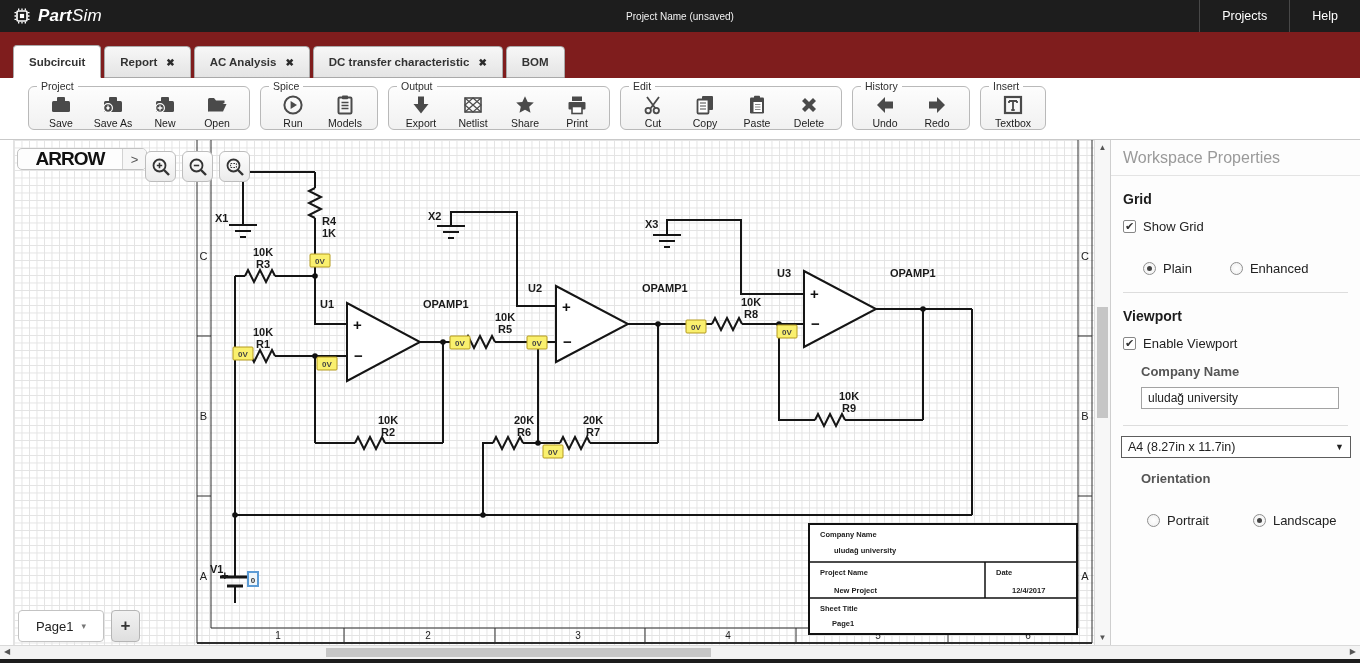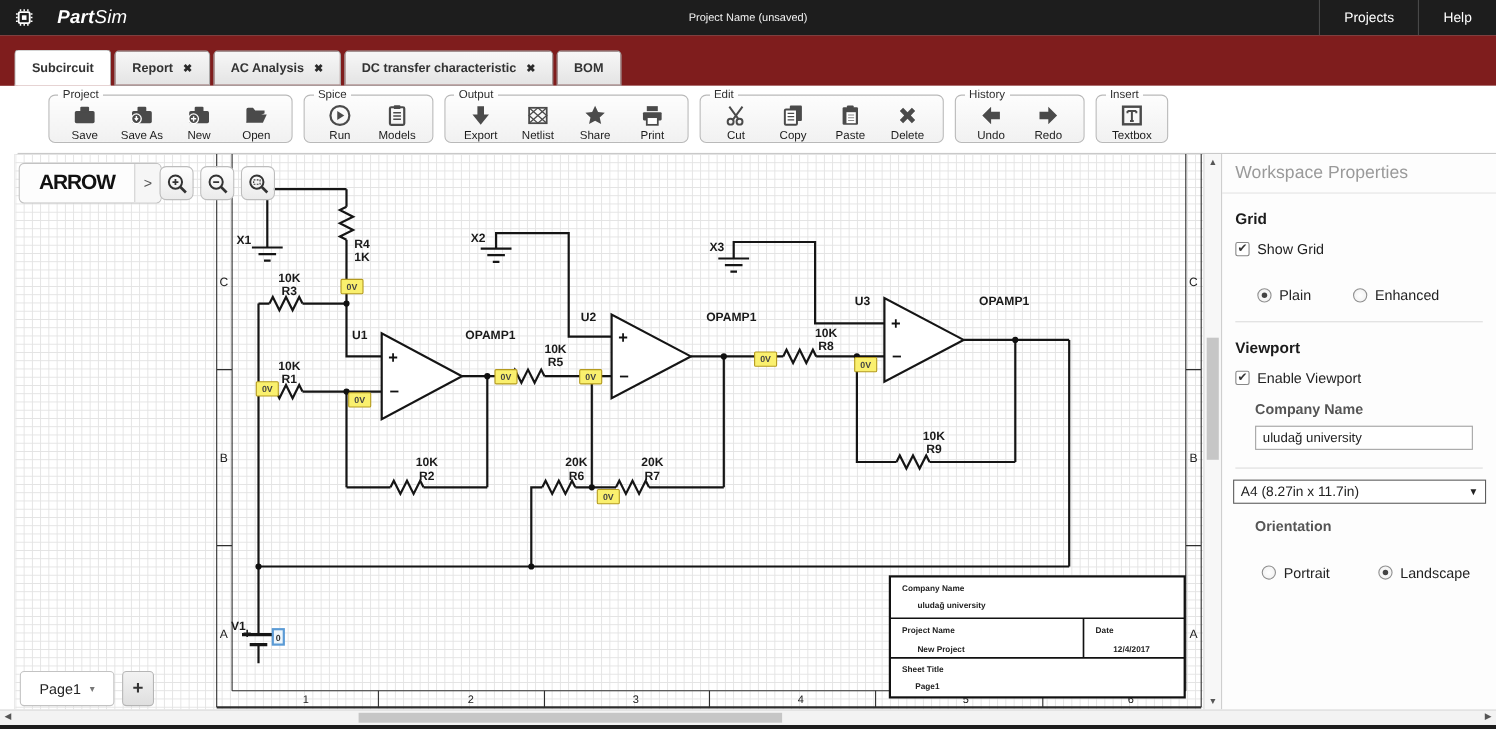--- a/index.html
+++ b/index.html
@@ -1,57 +1,57 @@
 <!DOCTYPE html>
 <html><head>
 <meta charset="utf-8">
 <style>
   * { margin:0; padding:0; box-sizing:border-box; }
   html,body { width:1360px; height:663px; overflow:hidden; background:#fff;
               font-family:"Liberation Sans", sans-serif; }
 
   
   .topbar { height:32px; background:#1d1d1d; display:flex; align-items:center; position:relative; color:#fff; }
-  .brand { display:flex; align-items:center; gap:20px; padding-left:12px; }
+  .brand { display:flex; align-items:center; gap:6px; padding-left:12px; }
   .brand-text { font-size:17px; font-style:italic; color:#fff; letter-spacing:.2px; }
   .brand-text b { font-weight:bold; }
   .topbar-title { position:absolute; left:0; right:0; text-align:center; font-size:10px; color:#f2f2f2; pointer-events:none; }
   .topbar-right { margin-left:auto; display:flex; align-items:stretch; height:100%; }
   .topbar-right .seg { display:flex; align-items:center; padding:0 22px; font-size:12.5px; border-left:1px solid #484848; }
   .topbar-right .seg.user { border-left:none; padding-right:18px; }
   .topbar-right .seg.user b { font-weight:bold; margin-right:5px; }
   .topbar-right .seg a { color:#eee; text-decoration:none; }
 
   
   .tabbar { height:46px; background:#7f1d1d; display:flex; align-items:flex-end; padding-left:13px; }
   .tab { height:32px; display:flex; align-items:center; padding:0 15px; margin-right:3px;
          background:linear-gradient(#f7f7f7,#e4e4e4); border:1px solid #a9a9a9; border-radius:4px 4px 0 0;
          font-size:11.5px; font-weight:bold; color:#333; cursor:default; }
   .tab.active { background:#fff; border-bottom-color:#fff; height:33px; }
   .tab .close { margin-left:9px; font-size:10px; color:#2b2b2b; }
 
   
-  .toolbar { height:62px; background:#fff; display:flex; align-items:flex-start; padding:2px 0 0 28px; border-bottom:1px solid #c9c9c9;margin-left:16px; }
+  .toolbar { height:62px; background:#fff; display:flex; align-items:flex-start; padding:2px 0 0 28px; border-bottom:1px solid #c9c9c9; }
   .tgroup { border:1px solid #b9b9b9; border-radius:6px; margin-right:10px; padding:1px 6px 3px;
             display:flex; background:linear-gradient(#fdfdfd,#f1f1f1); height:50px; }
   .tgroup legend { font-size:10.5px; color:#2f2f2f; padding:0 4px; margin-left:2px; }
   .tbtn { width:52px; display:flex; flex-direction:column; align-items:center; justify-content:flex-start; cursor:pointer; }
   .tbtn .ticon { height:26px; display:flex; align-items:center; justify-content:center; color:#4a4a4a; }
   .tbtn .tlabel { font-size:10.5px; color:#1c1c1c; margin-top:0; }
 
   
   .workarea { height:505px; display:flex; position:relative; }
   .leftstrip { width:14px; background:#fff; border-right:1px solid #e2e2e2; }
   .canvas { width:1080px; height:505px; position:relative; background-color:#fff;
             background-image:linear-gradient(to right,#e3e3e3 1px,transparent 1px),
                              linear-gradient(to bottom,#e3e3e3 1px,transparent 1px);
             background-size:7.5px 7.5px; overflow:hidden; }
   .canvas svg.schem { position:absolute; left:0; top:0; }
 
-  .logo-box { position:absolute; left:3px; top:8px; height:37px; display:flex; align-items:stretch;
+  .logo-box { position:absolute; left:3px; top:8px; height:22px; display:flex; align-items:stretch;
               background:#fdfdfd; border:1px solid #c3c3c3; border-radius:5px; overflow:hidden;text-align:center; }
   .logo-arrow { width:104px; display:flex; align-items:center; justify-content:center;
                 font-weight:bold; font-size:19px; letter-spacing:-1px; color:#111; }
   .logo-chev { width:24px; border-left:1px solid #d2d2d2; display:flex; align-items:center; justify-content:center;
                color:#555; font-size:13px; background:#f6f6f6; }
   .zbtn { position:absolute; top:11px; width:31px; height:31px; border:1px solid #bdbdbd; border-radius:6px;
           background:linear-gradient(#fefefe,#ebebeb); display:flex; align-items:center; justify-content:center; color:#333; }
   .page-sel { position:absolute; left:4px; top:470px; height:32px; display:flex; gap:7px; z-index:5; }
   .page-btn { width:86px; background:#fff; border:1px solid #c3c3c3; border-radius:4px; display:flex;
               align-items:center; justify-content:center; gap:8px; font-size:13px; color:#222; }

